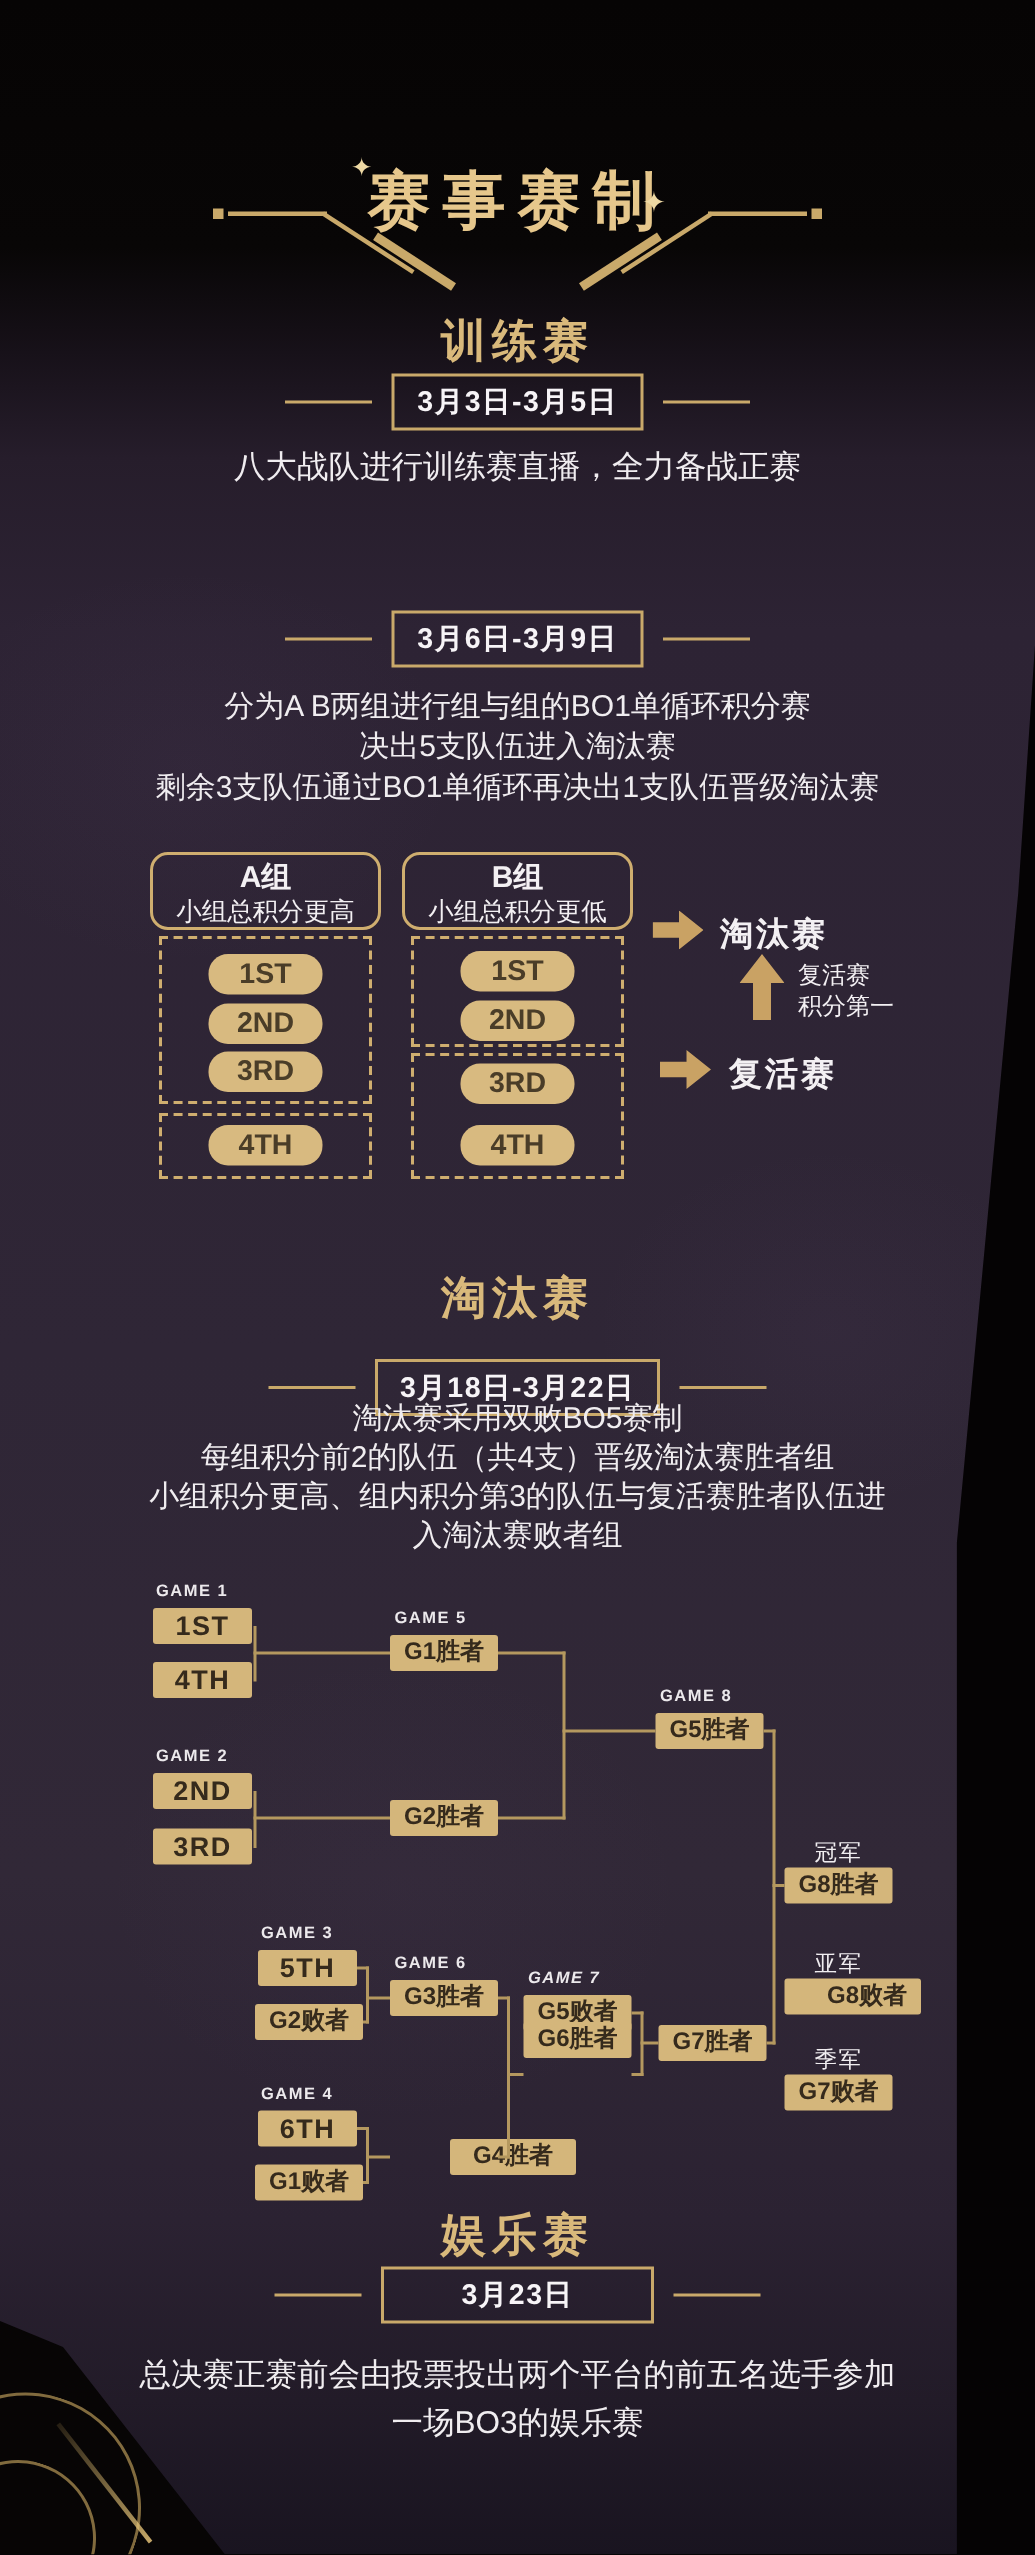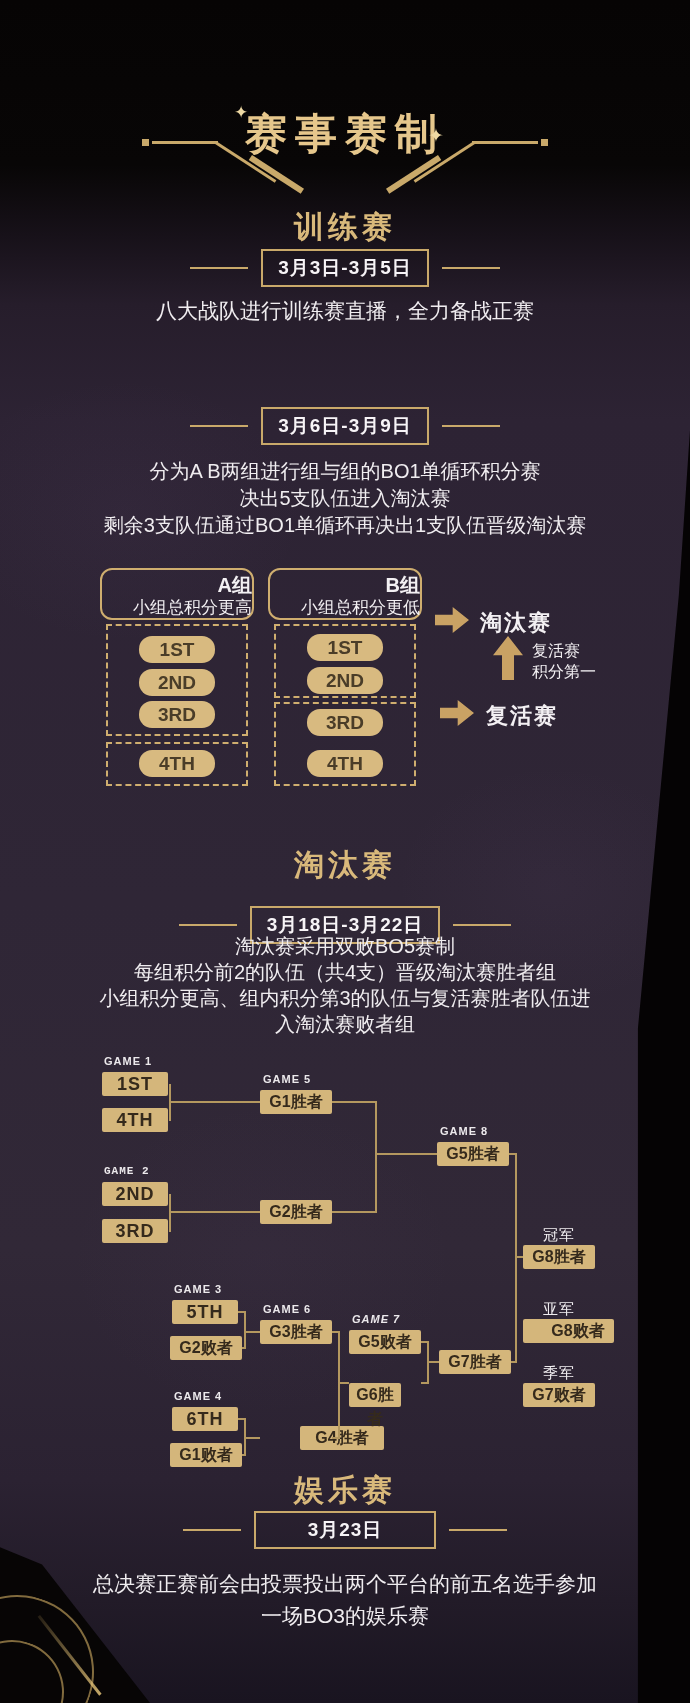--- a/index.html
+++ b/index.html
@@ -16,21 +16,21 @@
   .title{color:#e6c78c;font-weight:bold;font-size:42px;letter-spacing:8px;}
   .body-text{color:#f0edf0;}
   .date-row{display:flex;justify-content:center;align-items:center;gap:13px;left:0;width:690px;}
   .date-line{width:58px;height:2px;background:#c9a96a;}
   .date-box{border:2px solid #c9a96a;color:#f7f4f7;font-size:19px;font-weight:bold;padding:4px 15px;letter-spacing:1px;white-space:nowrap;}
   .deco-sq{position:absolute;width:7px;height:7px;background:#c9a96a;}
   .deco-ln{position:absolute;height:2.5px;background:#c9a96a;}
   .deco-dg{position:absolute;height:2.5px;background:#c9a96a;transform-origin:0 0;transform:rotate(33deg);}
   .deco-dg2{position:absolute;height:6px;background:#c9a96a;transform-origin:0 0;transform:rotate(33deg);}
   .sparkle{position:absolute;color:#eed9a4;}
-  .grp-box{position:absolute;border:2px solid #cfae6f;border-radius:12px;color:#f3f0f3;text-align:right;padding-top:3px;box-sizing:border-box;}
+  .grp-box{position:absolute;border:2px solid #cfae6f;border-radius:12px;color:#f3f0f3;text-align:center;padding-top:3px;box-sizing:border-box;}
   .grp-box .l1{font-size:20px;font-weight:bold;line-height:24px;}
   .grp-box .l2{font-size:17px;line-height:21px;}
   .dashed{position:absolute;border:2px dashed #cfae6f;box-sizing:border-box;}
   .pill{position:absolute;width:76px;height:27px;border-radius:13px;background:#d8ba80;color:#4a3d28;font-size:19px;font-weight:bold;text-align:center;line-height:27px;}
   .arrow-r{position:absolute;background:#c9a264;clip-path:polygon(0 30%,52% 30%,52% 0,100% 50%,52% 100%,52% 70%,0 70%);}
   .arrow-u{position:absolute;background:#c9a264;clip-path:polygon(30% 100%,30% 44%,0 44%,50% 0,100% 44%,70% 44%,70% 100%);}
   .flow-label{position:absolute;color:#f3f0f3;font-size:22px;font-weight:bold;letter-spacing:2px;}
   .flow-small{position:absolute;color:#f3f0f3;font-size:16px;line-height:21px;}
   .bk-box{position:absolute;height:24px;background:#d4b67b;color:#352a1c;font-weight:bold;text-align:center;line-height:24px;border-radius:2px;font-size:16px;}
   .bk-box.en{font-size:18px;letter-spacing:1px;}
@@ -126,21 +126,21 @@
     <div class="date-line"></div>
   </div>
   <div class="abs cw body-text" style="top:933px;font-size:20px;line-height:26px;">
     <div>淘汰赛采用双败BO5赛制</div>
     <div>每组积分前2的队伍（共4支）晋级淘汰赛胜者组</div>
     <div>小组积分更高、组内积分第3的队伍与复活赛胜者队伍进</div>
     <div>入淘汰赛败者组</div>
   </div>
 
   <div class="bk-label" style="left:104px;top:1055px;">GAME 1</div>
-  <div class="bk-label" style="left:104px;top:1165px;font-family:Liberation Mono, monospace;">GAME 2</div>
+  <div class="bk-label" style="left:104px;top:1165px;">GAME 2</div>
   <div class="bk-label" style="left:263px;top:1073px;">GAME 5</div>
   <div class="bk-label" style="left:440px;top:1125px;">GAME 8</div>
   <div class="bk-label" style="left:174px;top:1283px;">GAME 3</div>
   <div class="bk-label" style="left:263px;top:1303px;">GAME 6</div>
   <div class="bk-label" style="left:352px;top:1313px;font-style:italic;">GAME 7</div>
   <div class="bk-label" style="left:174px;top:1390px;">GAME 4</div>
 
   <div class="bk-box en" style="left:102px;top:1072px;width:66px;">1ST</div>
   <div class="bk-box en" style="left:102px;top:1108px;width:66px;">4TH</div>
   <div class="bk-box en" style="left:102px;top:1182px;width:66px;">2ND</div>
@@ -154,21 +154,21 @@
   <div class="bk-box" style="left:523px;top:1319px;width:72px;padding-left:19px;">G8败者</div>
   <div class="side-label" style="left:523px;top:1364px;">季军</div>
   <div class="bk-box" style="left:523px;top:1383px;width:72px;">G7败者</div>
   <div class="bk-box en" style="left:172px;top:1300px;width:66px;">5TH</div>
   <div class="bk-box" style="left:170px;top:1336px;width:72px;">G2败者</div>
   <div class="bk-box" style="left:260px;top:1320px;width:72px;">G3胜者</div>
   <div class="bk-box en" style="left:172px;top:1407px;width:66px;">6TH</div>
   <div class="bk-box" style="left:170px;top:1443px;width:72px;">G1败者</div>
   <div class="bk-box" style="left:260px;top:1426px;width:84px;margin-left:40px;">G4胜者</div>
   <div class="bk-box" style="left:349px;top:1330px;width:72px;">G5败者</div>
-  <div class="bk-box" style="left:349px;top:1383px;width:52px;">G6胜者</div>
+  <div class="bk-box" style="left:349px;top:1348px;width:72px;">G6胜者</div>
   <div class="bk-box" style="left:439px;top:1350px;width:72px;">G7胜者</div>
 
   <div class="bk-line" style="left:169px;top:1084px;width:2px;height:37px;"></div>
   <div class="bk-line" style="left:169px;top:1101px;width:91px;height:2px;"></div>
   <div class="bk-line" style="left:169px;top:1194px;width:2px;height:38px;"></div>
   <div class="bk-line" style="left:169px;top:1211px;width:91px;height:2px;"></div>
   <div class="bk-line" style="left:332px;top:1101px;width:45px;height:2px;"></div>
   <div class="bk-line" style="left:332px;top:1211px;width:45px;height:2px;"></div>
   <div class="bk-line" style="left:375px;top:1101px;width:2px;height:112px;"></div>
   <div class="bk-line" style="left:375px;top:1153px;width:62px;height:2px;"></div>

